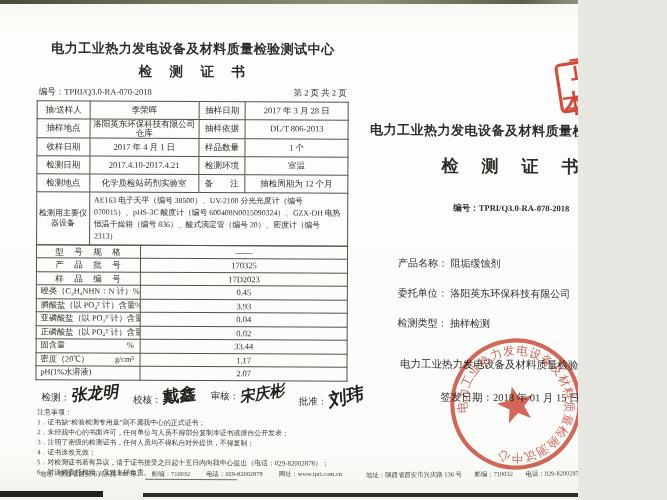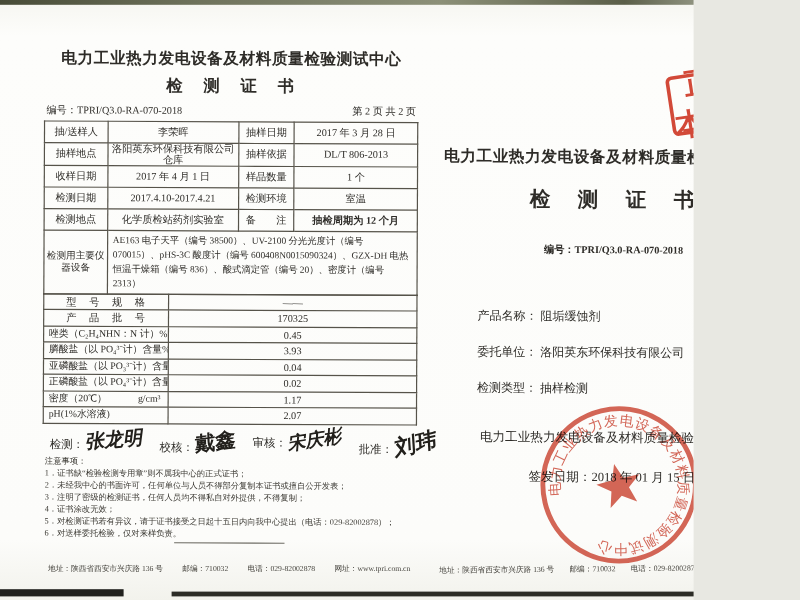--- a/index.html
+++ b/index.html
@@ -16,21 +16,21 @@
   
   .page-left{position:absolute;left:36px;top:40px;width:312px;transform:rotate(.25deg);}
   .org-title{font-size:13px;font-weight:bold;text-align:center;letter-spacing:.5px;white-space:nowrap;}
   .doc-title{font-size:13.5px;font-weight:bold;text-align:center;letter-spacing:2px;margin-top:5px;}
   .meta-row{display:flex;justify-content:space-between;font-size:8.5px;margin-top:6px;padding:0 2px;}
   table{border-collapse:collapse;table-layout:fixed;width:312px;}
   td{border:1px solid #56534a;text-align:center;padding:0 2px;font-size:8.5px;height:17px;line-height:1.05;overflow:hidden;}
   table.info{margin-top:2px;}
   table.info col.c1{width:17%;} table.info col.c2{width:35%;}
   table.info col.c3{width:15%;} table.info col.c4{width:33%;}
-  td.bold-val{font-weight:bold;}
+  td.bold-val{font-weight:normal;}
   .instr-label{font-size:8px;line-height:1.25;padding:14px 1px;}
   .instr-text{text-align:left;font-size:7.8px;line-height:12px;padding:2px 4px;height:auto;}
   table.result{margin-top:-1px;}
   table.result col.r1{width:33.5%;} table.result col.r2{width:66.5%;}
   table.result td{height:12.5px;}
   .pf{display:flex;justify-content:space-between;align-items:flex-start;padding:0 4px 0 2px;}
   .pf .p-name{white-space:nowrap;font-size:8.2px;}
   .pf .p-unit{font-size:8.2px;}
   .cl{letter-spacing:1px;}
   
@@ -133,20 +133,24 @@
       <tbody>
         <tr>
           <td class="cl">型　号　规　格</td>
           <td>——</td>
         </tr>
         <tr>
           <td class="cl">产　品　批　号</td>
           <td>170325</td>
         </tr>
         <tr>
+          <td class="cl">样　品　编　号</td>
+          <td>17D2023</td>
+        </tr>
+        <tr>
           <td>
               <div class="pf">
             <span class="p-name">唑类（C₂H₄NHN：N 计）</span>
             <span class="p-unit">%</span>
               </div>
             </td>
           <td>0.45</td>
         </tr>
         <tr>
           <td>
@@ -165,20 +169,29 @@
             </td>
           <td>0.04</td>
         </tr>
         <tr>
           <td>
               <div class="pf">
             <span class="p-name">正磷酸盐（以 PO₄³⁻计）含量</span>
             </div>
             </td>
           <td>0.02</td>
+        </tr>
+        <tr>
+          <td>
+              <div class="pf">
+            <span class="p-name">固含量</span>
+            <span class="p-unit">%</span>
+              </div>
+            </td>
+          <td>33.44</td>
         </tr>
         <tr>
           <td>
               <div class="pf">
             <span class="p-name">密度（20℃）</span>
             <span class="p-unit">g/cm³</span>
               </div>
             </td>
           <td>1.17</td>
         </tr>

